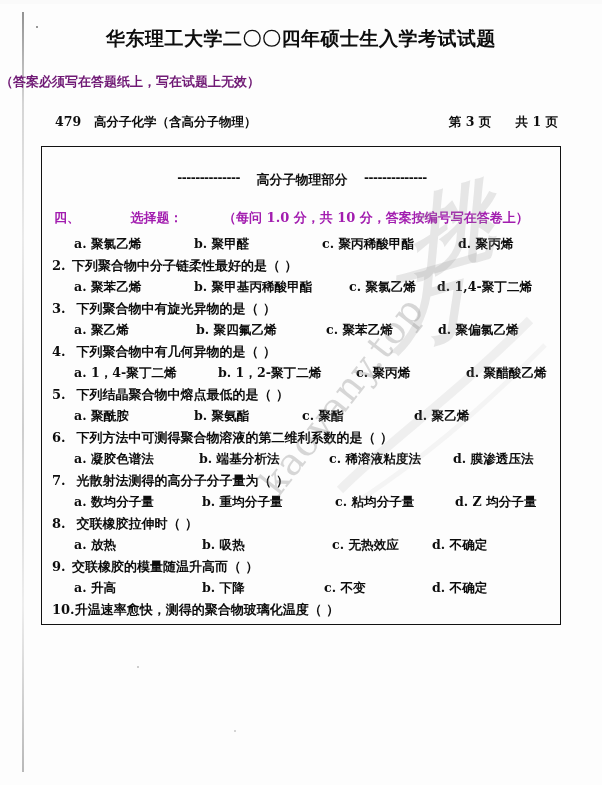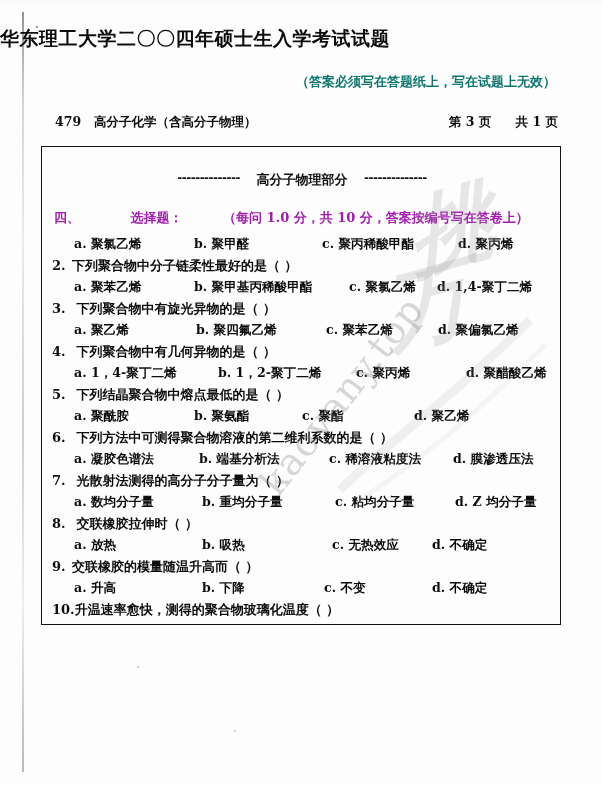--- a/index.html
+++ b/index.html
@@ -50,36 +50,36 @@
     background: #4a4a4a;
     border-radius: 50%;
     opacity: .75;
   }
 
   
   .doc-title {
     position: absolute;
     left: 0; top: 26px;
     width: 602px;
-    text-align: left;
+    text-align: center;
     font-family: "DejaVu Serif", "Liberation Serif", serif;
     font-weight: bold;
     font-size: 19px;
     letter-spacing: 0.5px;
     color: #0d0d0d;
   }
   .doc-subtitle {
     position: absolute;
     left: 0; top: 73px;
     width: 556px;
-    text-align: right;
+    text-align: left;
     font-family: "DejaVu Serif", "Liberation Serif", serif;
     font-weight: bold;
     font-size: 13px;
-    color: #0f766e;
+    color: #701a75;
   }
   .exam-info {
     position: absolute;
     left: 48px; top: 114px;
     width: 510px;
     display: flex;
     align-items: baseline;
     font-family: "DejaVu Serif", "Liberation Serif", serif;
     font-weight: bold;
     font-size: 12.5px;

